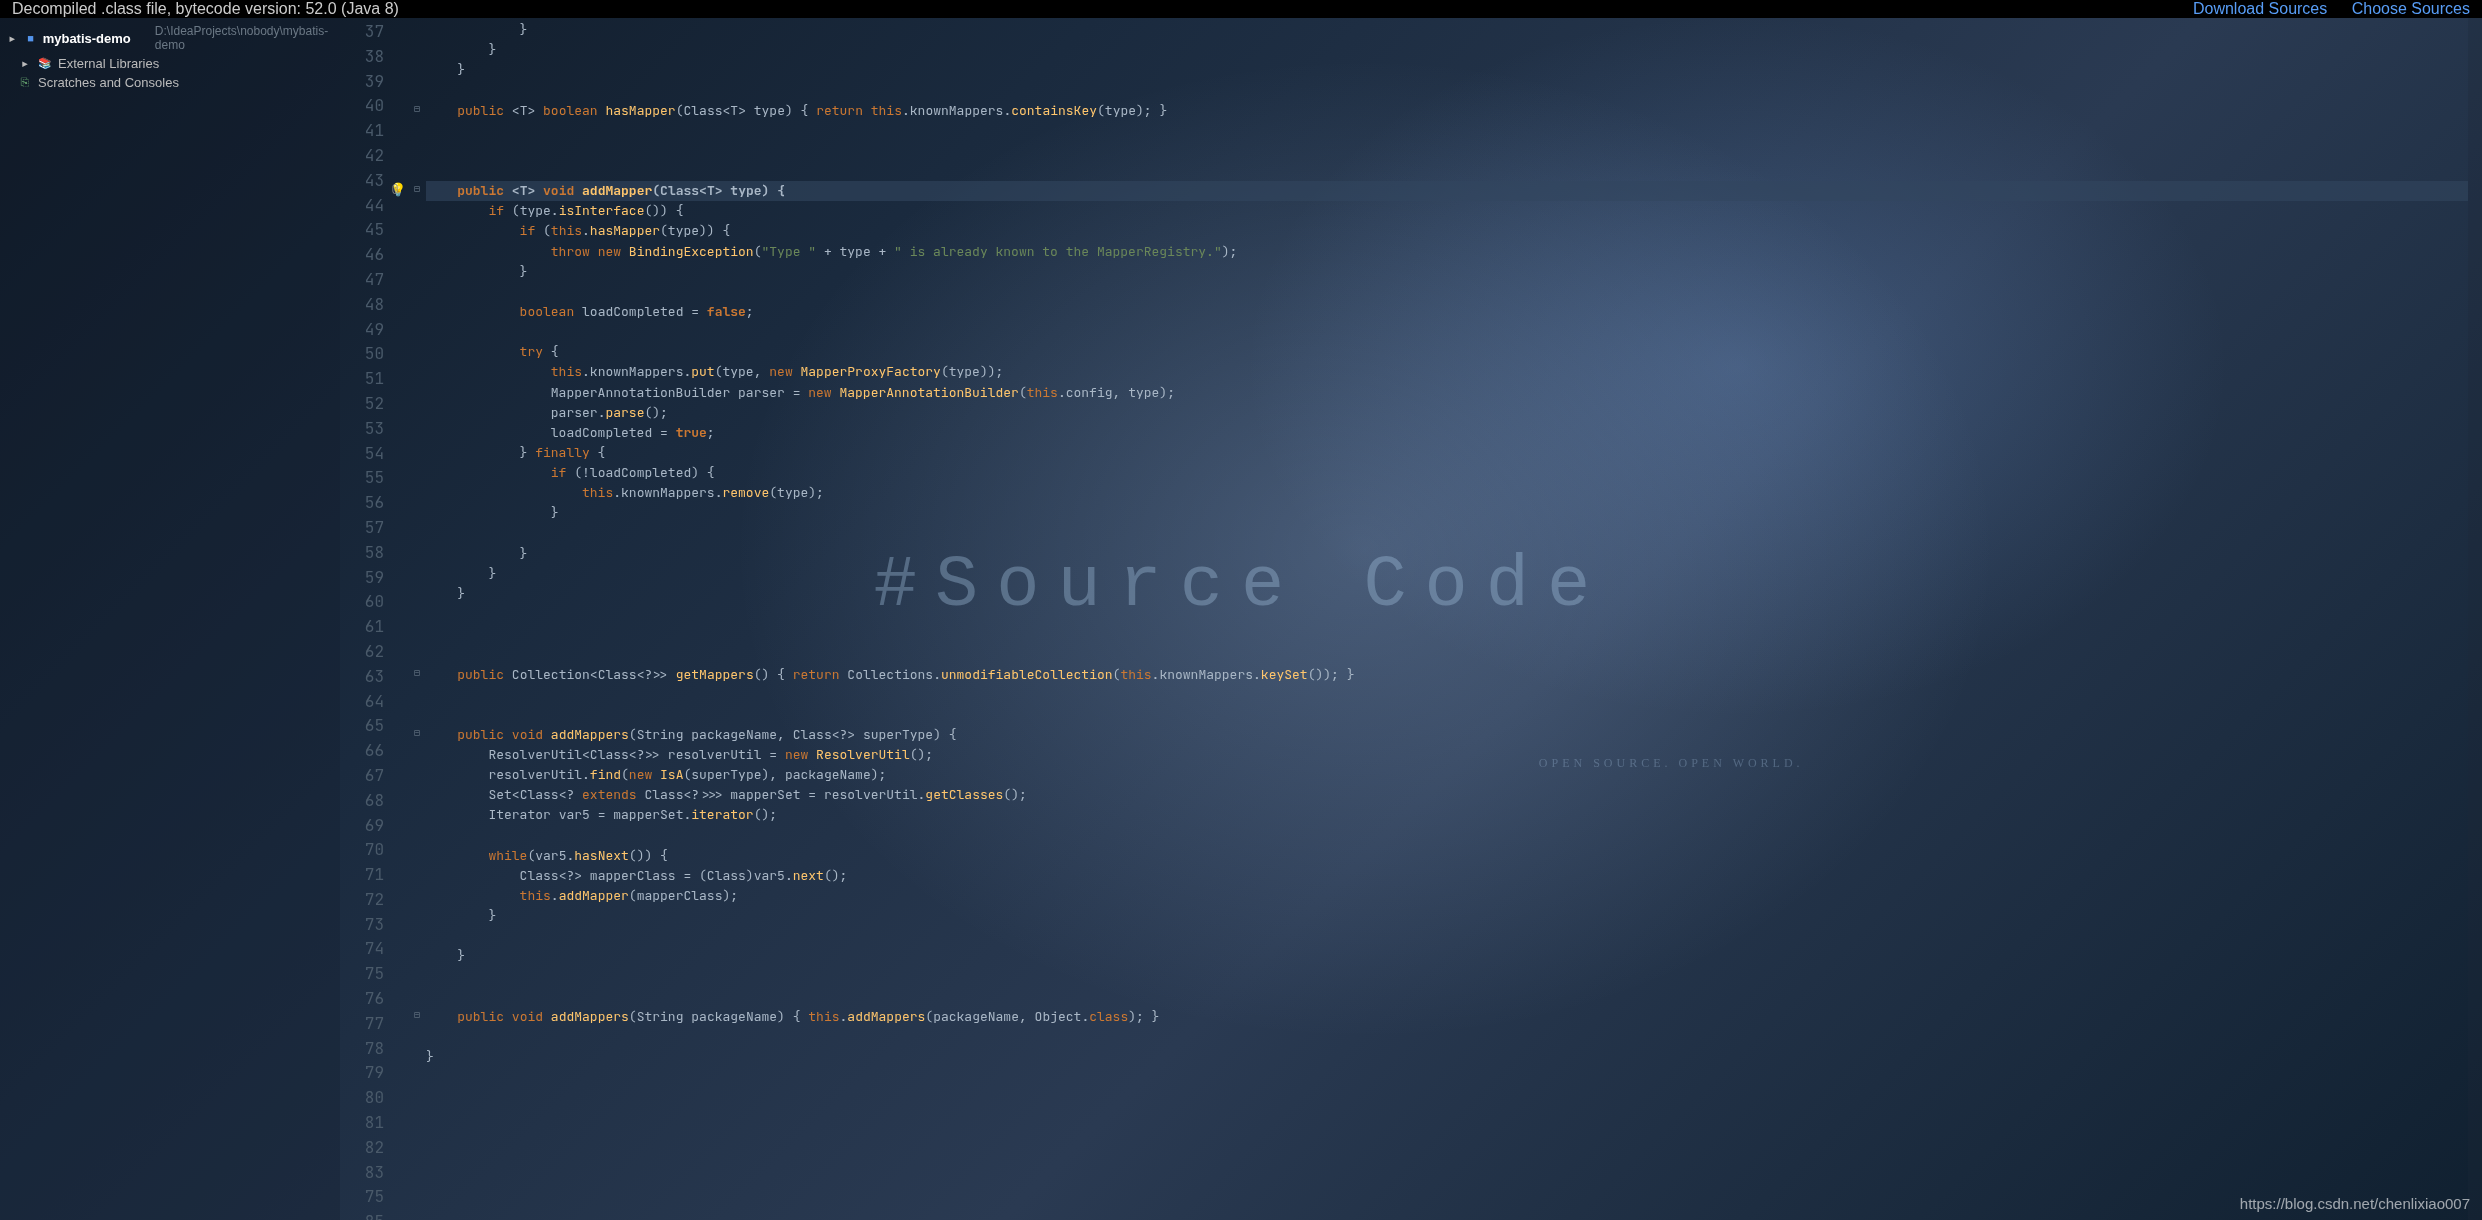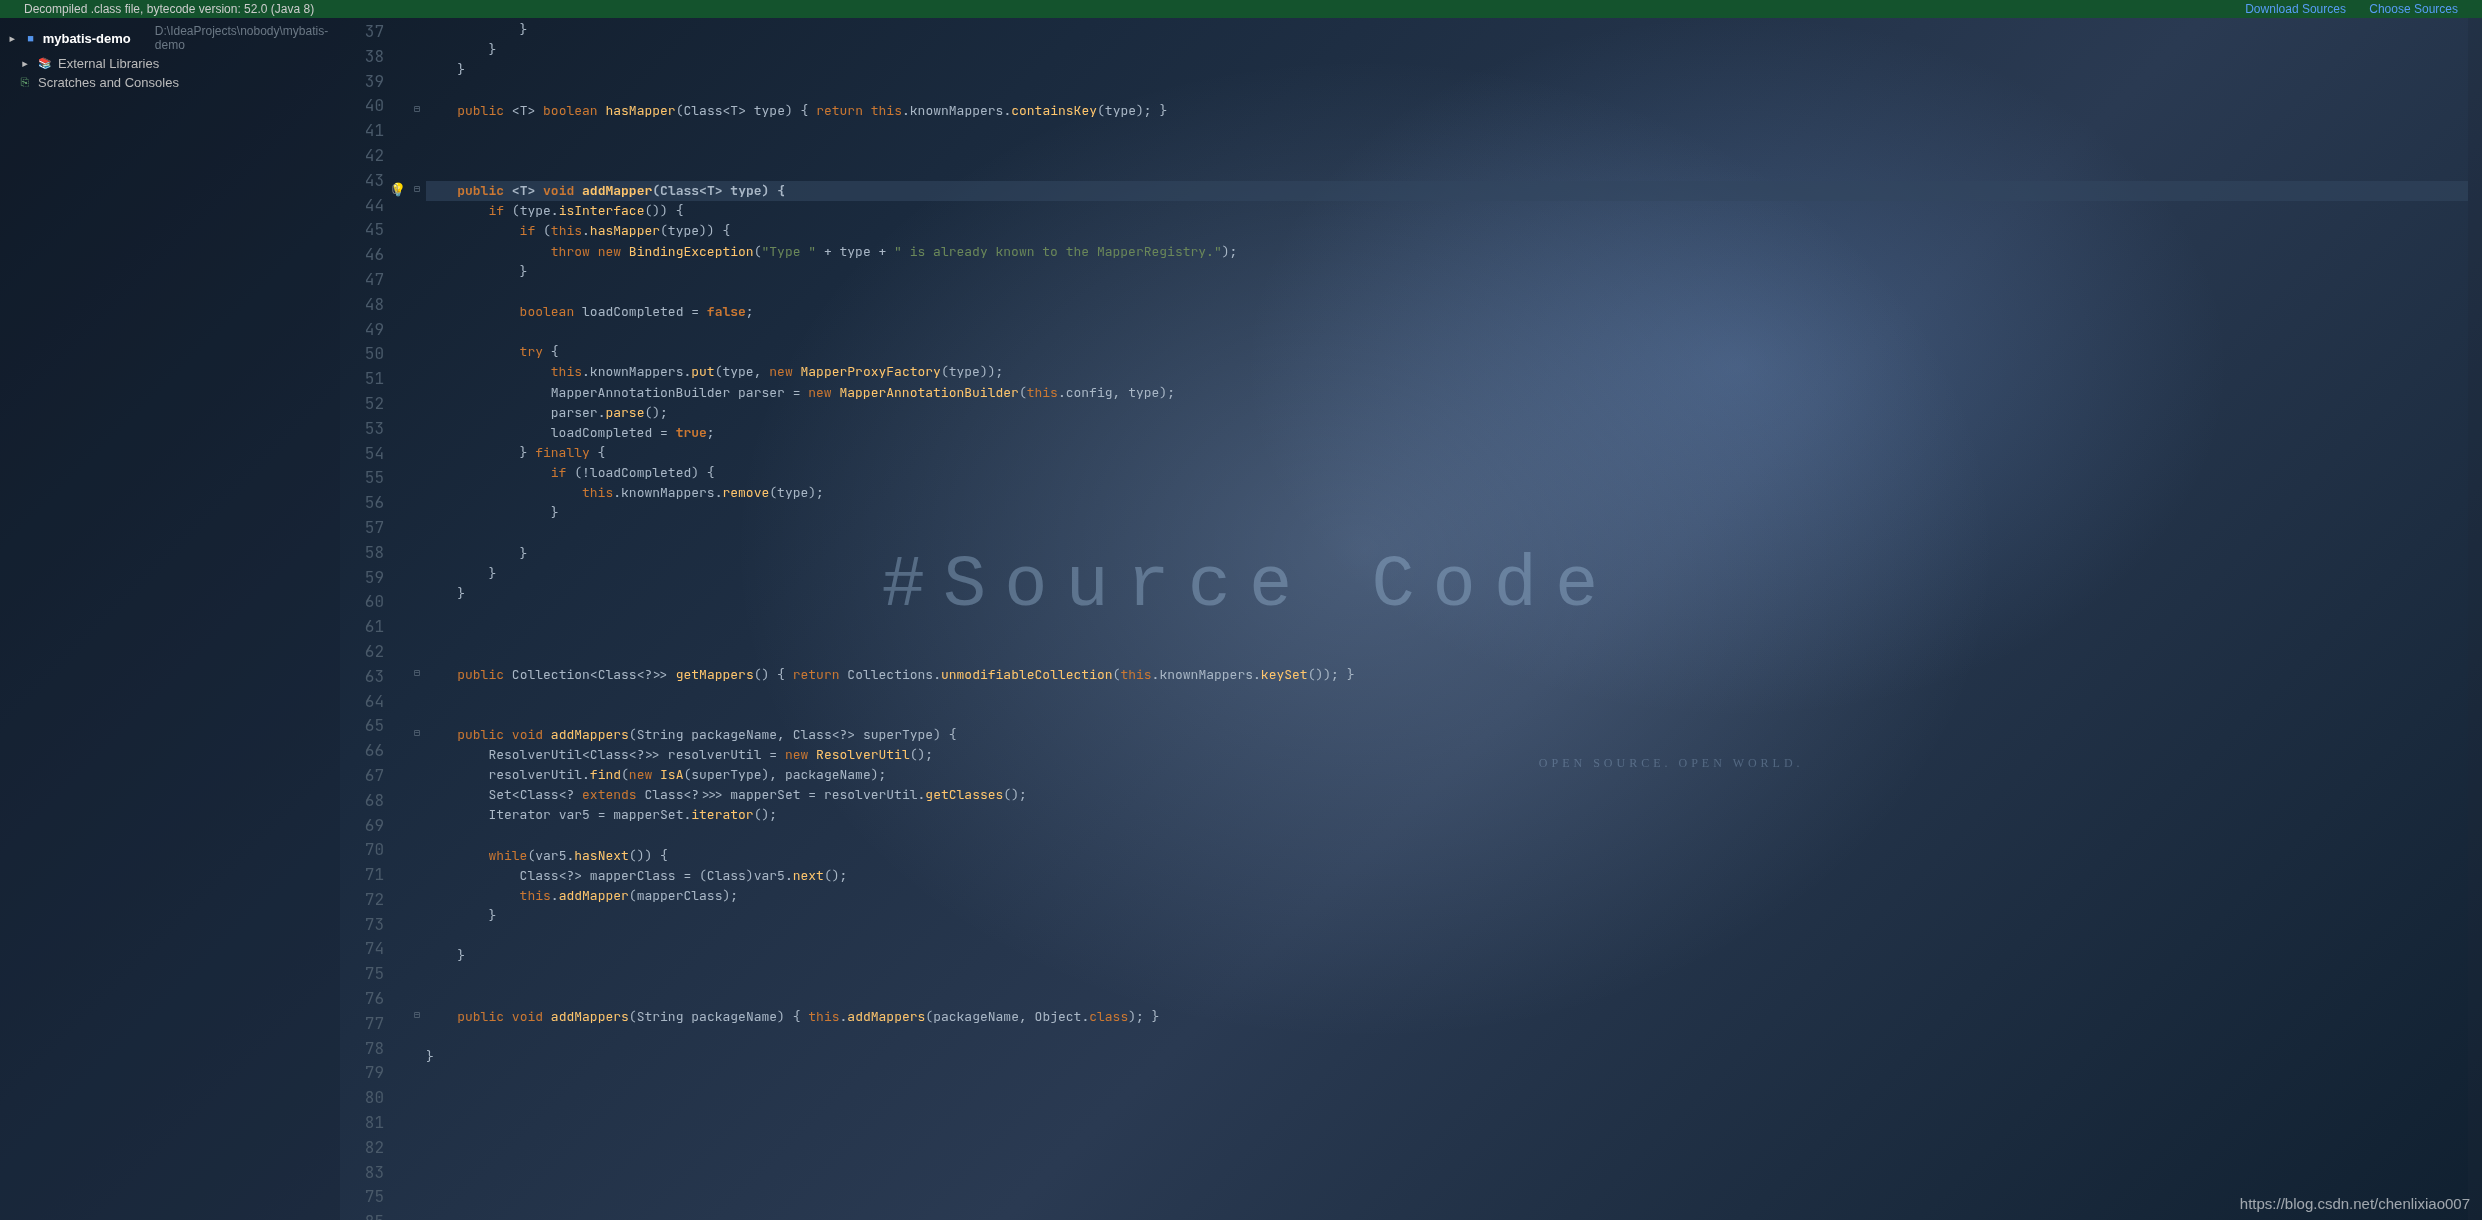--- a/index.html
+++ b/index.html
@@ -18,36 +18,36 @@
     radial-gradient(ellipse 900px 700px at 55% 45%, rgba(180,210,255,0.25), rgba(30,50,80,0.0) 70%),
     radial-gradient(ellipse 700px 500px at 70% 30%, rgba(120,160,220,0.3), rgba(20,30,50,0.0) 70%),
     linear-gradient(135deg, #0e1824 0%, #1a2a3e 30%, #2a3a52 60%, #102030 100%);
   z-index:0;
 }
 .bg-watermark {
   position:absolute; left:50%; top:48%; transform:translate(-50%,-50%);
   font-family: "Courier New", monospace;
   font-size:72px; letter-spacing:18px;
   color: rgba(170,200,230,0.35);
-  z-index:0; white-space:nowrap; font-weight:300;margin-left:8px;
+  z-index:0; white-space:nowrap; font-weight:300;
 }
 .bg-watermark-sub {
   position:absolute; left:62%; top:62%;
   font-family: Liberation Serif, serif;
   font-size:12px; letter-spacing:4px;
   color: rgba(170,200,230,0.3); z-index:0;
 }
 .watermark-url {
   position:absolute; right:12px; bottom:8px;
   color: rgba(255,255,255,0.6); font-size:15px; z-index:5;padding-left:44px;
 }
 .banner {
   position:relative; height:18px; line-height:18px;
-  background:#14532d; color:#ccc; font-size:12px;
-  padding:0 24px; display:flex; justify-content:space-between; z-index:3;
+  background:#000000; color:#ccc; font-size:16px;
+  padding:0 12px; display:flex; justify-content:space-between; z-index:3;
 }
 .banner .links a { color:#589df6; margin-left:20px; text-decoration:none; cursor:pointer; }
 .main { position:relative; display:flex; height:calc(100% - 18px); z-index:2; }
 .sidebar {
   width:340px; padding:4px 0;
   background: rgba(20,30,45,0.3);
   font-size:13px; color:#bbb;
 }
 .tree-item { display:flex; align-items:center; padding:2px 6px 2px 18px; gap:6px; cursor:pointer; }
 .tree-item.root { padding-left:6px; }

